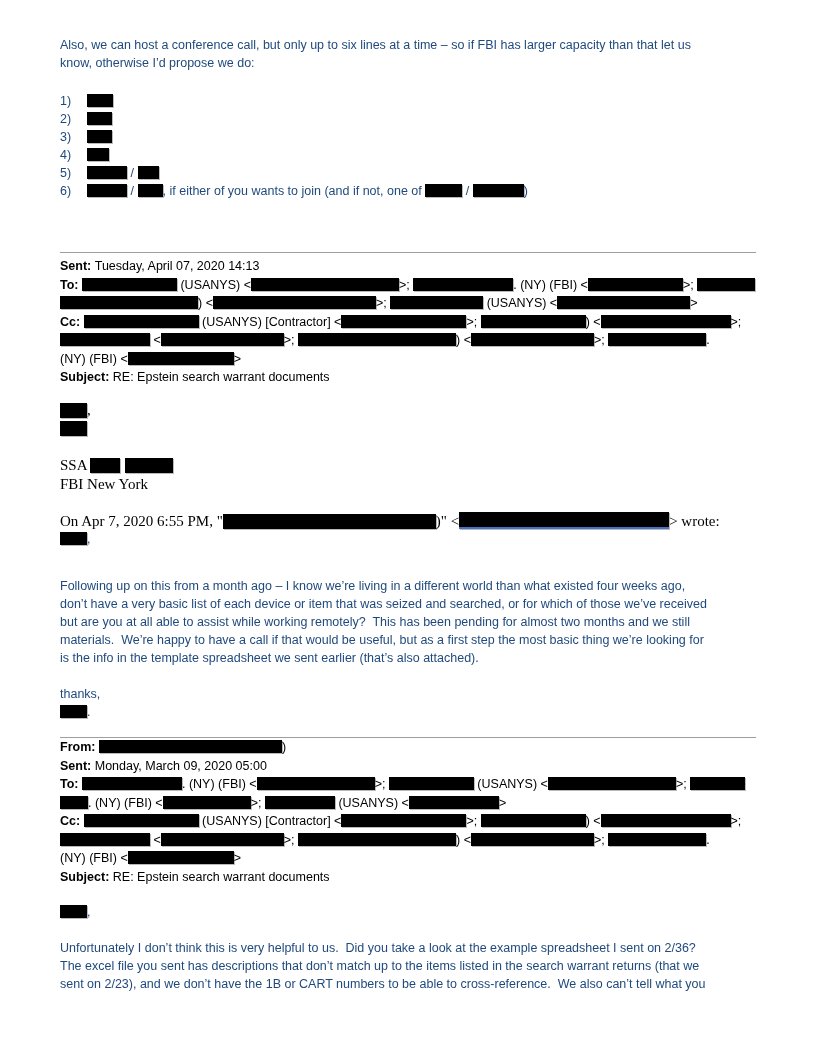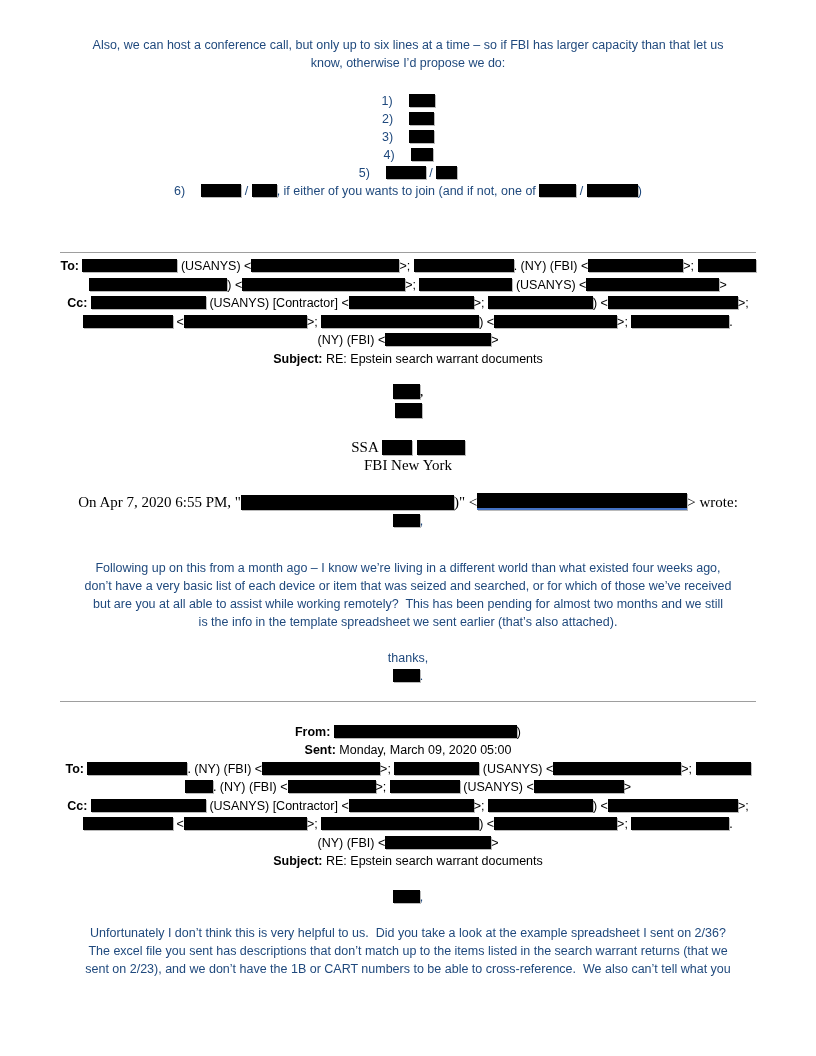--- a/index.html
+++ b/index.html
@@ -1,18 +1,18 @@
 <!DOCTYPE html>
 <html style="--body-blue: #1f497d; --redaction: #000000; --divider: #9e9e9e; --link-underline: #4472c4;"><head>
 <meta charset="utf-8">
 <style>
   html,body{margin:0;padding:0;background:#ffffff;}
   .page{position:relative;width:816px;height:1056px;background:#ffffff;overflow:hidden;}
   .content{padding:36px 60px 0 60px;width:696px;}
-  .line{white-space:pre;text-align:center;}
+  .line{white-space:pre;}
   .sans-blue{font-family:"Liberation Sans",sans-serif;font-size:12.5px;line-height:18px;color:var(--body-blue,#1f497d);}
   .header-block{font-family:"Liberation Sans",sans-serif;font-size:12.5px;line-height:18.5px;color:#000000;}
   .serif-block{font-family:"Liberation Serif",serif;font-size:15px;line-height:18.5px;color:#000000;}
   .lbl{font-weight:bold;}
   .redact{display:inline-block;background:var(--redaction,#000);height:13px;vertical-align:-2px;box-shadow:1px 1px 0 rgba(130,130,130,.55);}
   .serif-block .redact{height:15px;vertical-align:-3px;}
   .redact-u{border-bottom:2px solid var(--link-underline,#4472c4);}
   .gap{display:inline-block;}
   .rule{border:none;border-top:1px solid var(--divider,#9e9e9e);margin:0;width:696px;}
 </style>
@@ -32,20 +32,21 @@
         <div class="line"><span>2)</span><span class="gap" style="width: 16px;"></span><span class="redact" style="width: 25px;"></span></div>
         <div class="line"><span>3)</span><span class="gap" style="width: 16px;"></span><span class="redact" style="width: 25px;"></span></div>
         <div class="line"><span>4)</span><span class="gap" style="width: 16px;"></span><span class="redact" style="width: 22px;"></span></div>
         <div class="line"><span>5)</span><span class="gap" style="width: 16px;"></span><span class="redact" style="width: 40px;"></span><span> / </span><span class="redact" style="width: 21px;"></span></div>
         <div class="line"><span>6)</span><span class="gap" style="width: 16px;"></span><span class="redact" style="width: 40px;"></span><span> / </span><span class="redact" style="width: 25px;"></span><span>, if either of you wants to join (and if not, one of </span><span class="redact" style="width: 37px;"></span><span> / </span><span class="redact" style="width: 51px;"></span><span>)</span></div>
       </div>
 
     <hr class="rule" style="margin-top:52px">
 
     <div class="header-block" style="margin-top:4px">
+        <div class="line"><span class="lbl">Sent: </span><span>Tuesday, April 07, 2020 14:13</span></div>
         <div class="line"><span class="lbl">To: </span><span class="redact" style="width: 95px;"></span><span> (USANYS) &lt;</span><span class="redact" style="width: 148px;"></span><span>&gt;; </span><span class="redact" style="width: 100px;"></span><span>. (NY) (FBI) &lt;</span><span class="redact" style="width: 95px;"></span><span>&gt;; </span><span class="redact" style="width: 58px;"></span></div>
         <div class="line"><span class="redact" style="width: 138px;"></span><span>) &lt;</span><span class="redact" style="width: 163px;"></span><span>&gt;; </span><span class="redact" style="width: 93px;"></span><span> (USANYS) &lt;</span><span class="redact" style="width: 133px;"></span><span>&gt;</span></div>
         <div class="line"><span class="lbl">Cc: </span><span class="redact" style="width: 115px;"></span><span> (USANYS) [Contractor] &lt;</span><span class="redact" style="width: 125px;"></span><span>&gt;; </span><span class="redact" style="width: 105px;"></span><span>) &lt;</span><span class="redact" style="width: 130px;"></span><span>&gt;;</span></div>
         <div class="line"><span class="redact" style="width: 90px;"></span><span> &lt;</span><span class="redact" style="width: 123px;"></span><span>&gt;; </span><span class="redact" style="width: 158px;"></span><span>) &lt;</span><span class="redact" style="width: 123px;"></span><span>&gt;; </span><span class="redact" style="width: 98px;"></span><span>.</span></div>
         <div class="line"><span>(NY) (FBI) &lt;</span><span class="redact" style="width: 106px;"></span><span>&gt;</span></div>
         <div class="line"><span class="lbl">Subject: </span><span>RE: Epstein search warrant documents</span></div>
       </div>
 
     <div class="serif-block" style="margin-top:14px">
         <div class="line"><span class="redact" style="width: 27px;"></span><span>,</span></div>
@@ -58,29 +59,30 @@
       </div>
 
     <div class="sans-blue">
         <div class="line"><span class="redact" style="width: 27px;"></span><span>,</span></div>
       </div>
 
     <div class="sans-blue" style="margin-top:29px">
         <div class="line"><span>Following up on this from a month ago – I know we’re living in a different world than what existed four weeks ago,</span></div>
         <div class="line"><span>don’t have a very basic list of each device or item that was seized and searched, or for which of those we’ve received</span></div>
         <div class="line"><span>but are you at all able to assist while working remotely?  This has been pending for almost two months and we still</span></div>
+        <div class="line"><span>materials.  We’re happy to have a call if that would be useful, but as a first step the most basic thing we’re looking for</span></div>
         <div class="line"><span>is the info in the template spreadsheet we sent earlier (that’s also attached).</span></div>
         <div class="line">&nbsp;</div>
         <div class="line"><span>thanks,</span></div>
         <div class="line"><span class="redact" style="width: 27px;"></span><span>.</span></div>
       </div>
 
     <hr class="rule" style="margin-top:16px">
 
-    <div class="header-block" style="margin-top:21px">
+    <div class="header-block" style="margin-top:0">
         <div class="line"><span class="lbl">From: </span><span class="redact" style="width: 183px;"></span><span>)</span></div>
         <div class="line"><span class="lbl">Sent: </span><span>Monday, March 09, 2020 05:00</span></div>
         <div class="line"><span class="lbl">To: </span><span class="redact" style="width: 100px;"></span><span>. (NY) (FBI) &lt;</span><span class="redact" style="width: 118px;"></span><span>&gt;; </span><span class="redact" style="width: 85px;"></span><span> (USANYS) &lt;</span><span class="redact" style="width: 128px;"></span><span>&gt;; </span><span class="redact" style="width: 55px;"></span></div>
         <div class="line"><span class="redact" style="width: 28px;"></span><span>. (NY) (FBI) &lt;</span><span class="redact" style="width: 88px;"></span><span>&gt;; </span><span class="redact" style="width: 70px;"></span><span> (USANYS) &lt;</span><span class="redact" style="width: 90px;"></span><span>&gt;</span></div>
         <div class="line"><span class="lbl">Cc: </span><span class="redact" style="width: 115px;"></span><span> (USANYS) [Contractor] &lt;</span><span class="redact" style="width: 125px;"></span><span>&gt;; </span><span class="redact" style="width: 105px;"></span><span>) &lt;</span><span class="redact" style="width: 130px;"></span><span>&gt;;</span></div>
         <div class="line"><span class="redact" style="width: 90px;"></span><span> &lt;</span><span class="redact" style="width: 123px;"></span><span>&gt;; </span><span class="redact" style="width: 158px;"></span><span>) &lt;</span><span class="redact" style="width: 123px;"></span><span>&gt;; </span><span class="redact" style="width: 98px;"></span><span>.</span></div>
         <div class="line"><span>(NY) (FBI) &lt;</span><span class="redact" style="width: 106px;"></span><span>&gt;</span></div>
         <div class="line"><span class="lbl">Subject: </span><span>RE: Epstein search warrant documents</span></div>
       </div>
 

